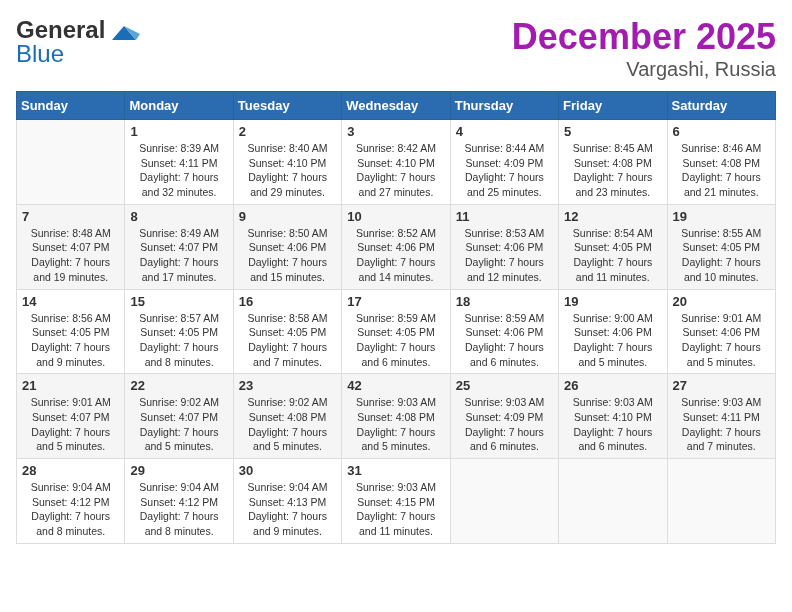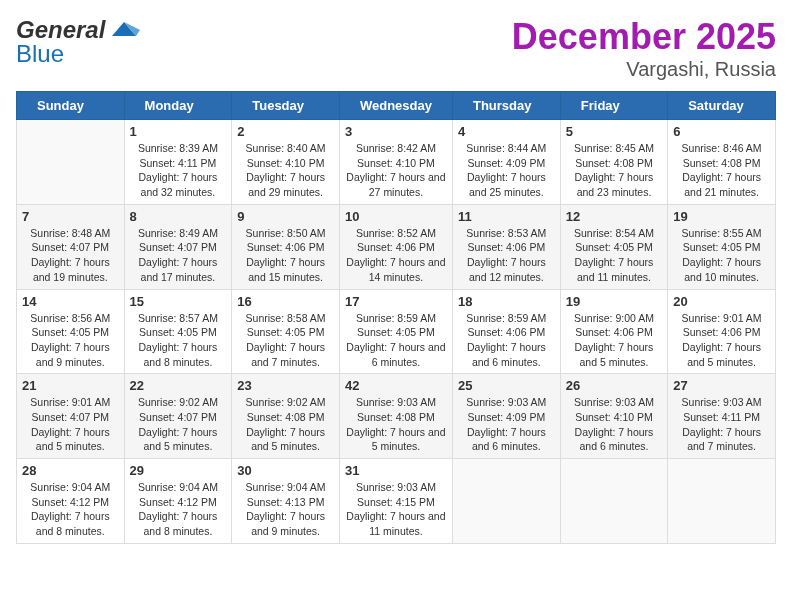--- a/index.html
+++ b/index.html
@@ -36,21 +36,21 @@
     .calendar {
       width: 100%;
       border-collapse: collapse;
       border: 1px solid #ccc;
     }
     .calendar th {
       background-color: #2b6cb0;
       color: white;
       font-size: 13px;
       font-weight: bold;
-      padding: 6px 20px;
+      padding: 6px 4px;
       text-align: left;
       border: 1px solid #2563a0;
     }
     .calendar td {
       vertical-align: top;
       border: 1px solid #ddd;
       padding: 4px 5px;
       width: 108px;
       min-height: 80px;
       background: #fff;
@@ -73,21 +73,21 @@
     }
     .row-shaded td {
       background: #f5f5f5;
     }
   </style>
 </head>
 <body>
 
 <div class="header">
   <div class="logo">
-    <div style="display:flex;align-items:center;font-style:italic;">
+    <div style="display:flex;align-items:flex-end;">
       <span style="font-size:24px;font-weight:bold;color:#333;">General</span>
       <svg width="32" height="22" viewBox="0 0 32 22" style="margin-left:3px;margin-top:-2px;">
         <polygon points="4,18 16,4 28,18" fill="#1a6eb5"></polygon>
         <polygon points="16,4 28,18 32,12" fill="#5ba3d9"></polygon>
       </svg>
     </div>
     <span style="font-size:24px;font-weight:normal;color:#1a6eb5;margin-top:-4px;">Blue</span>
   </div>
   <div class="title-block">
     <div class="month-title">December 2025</div>

